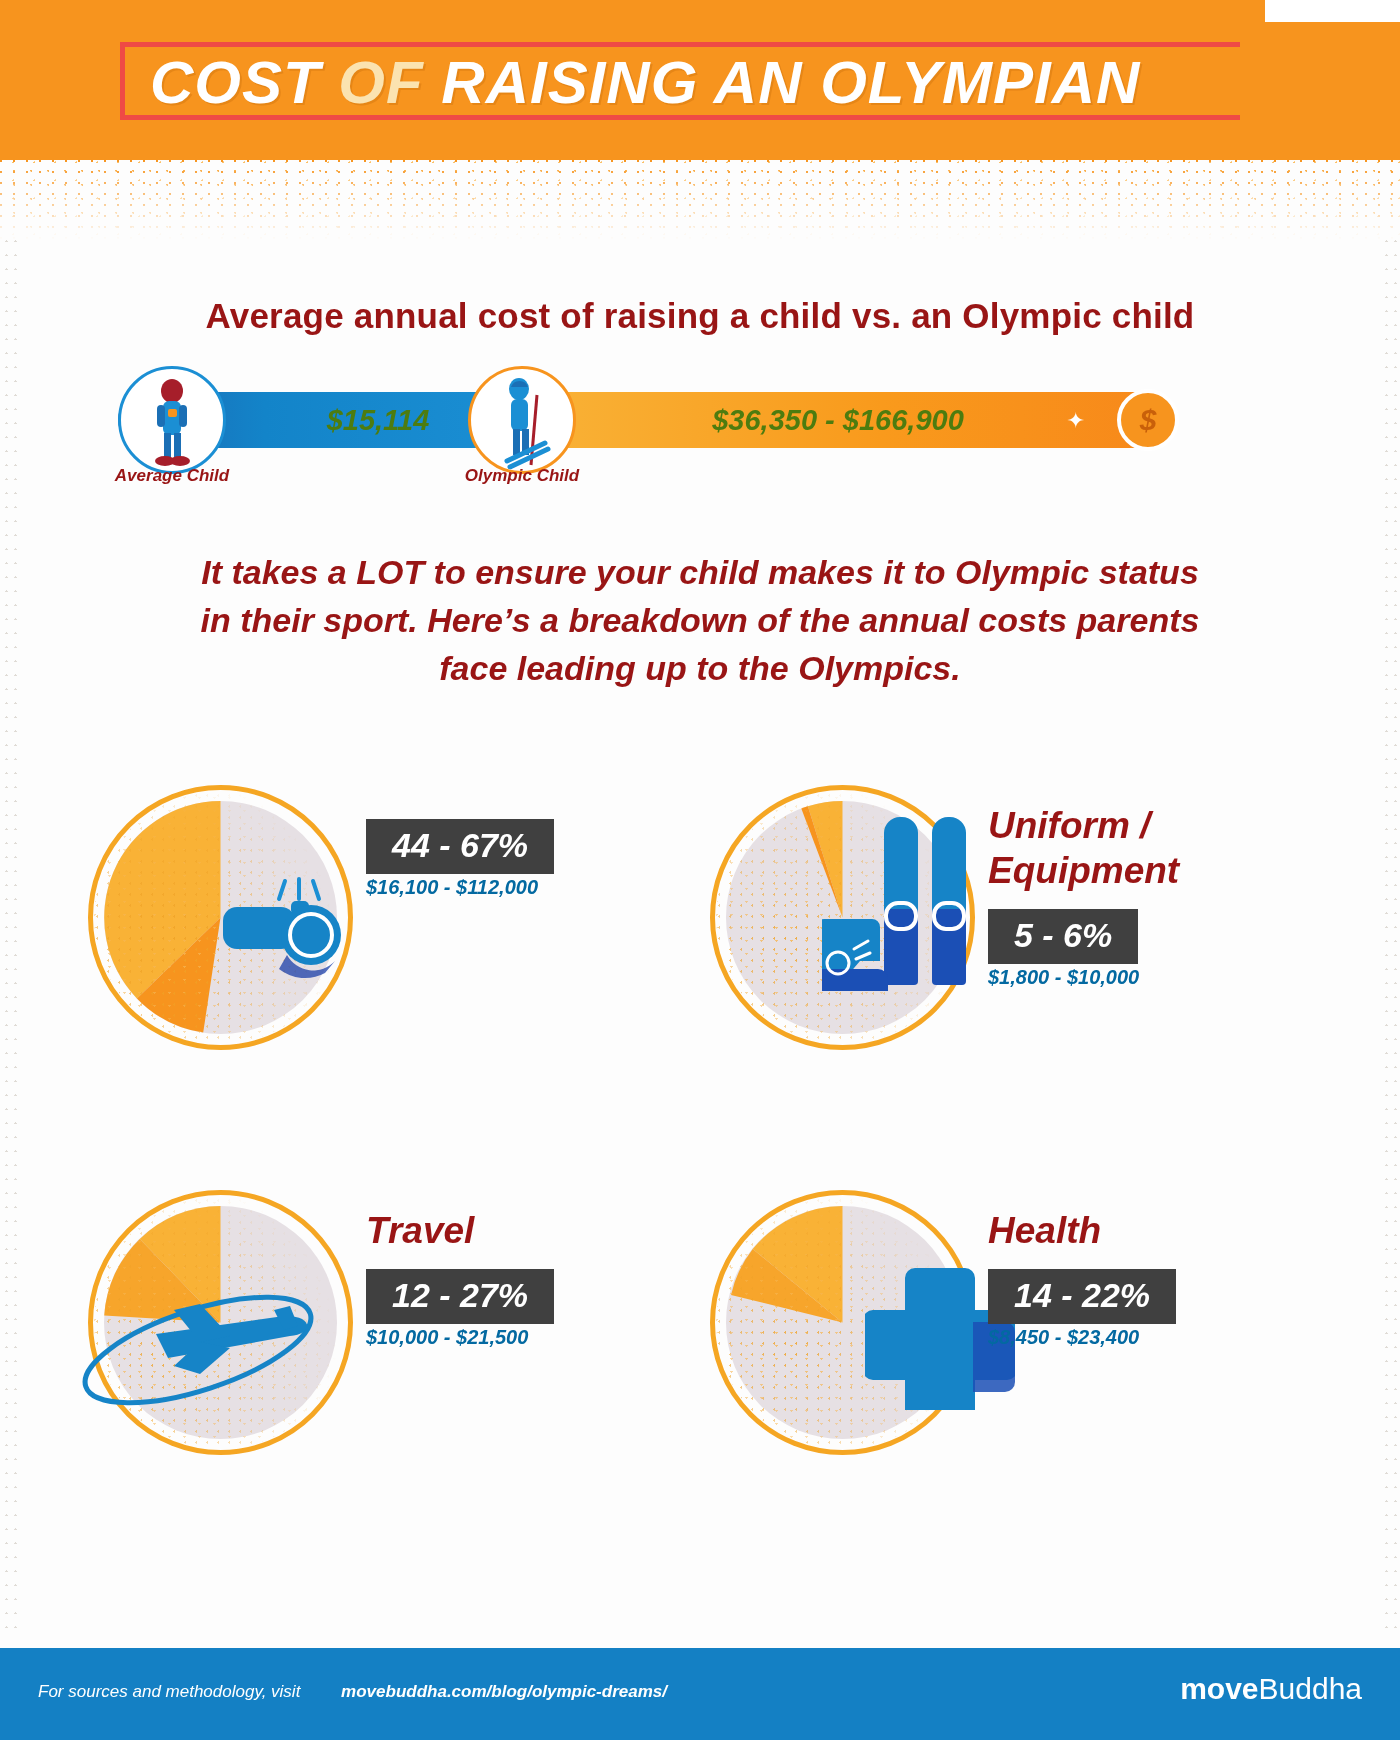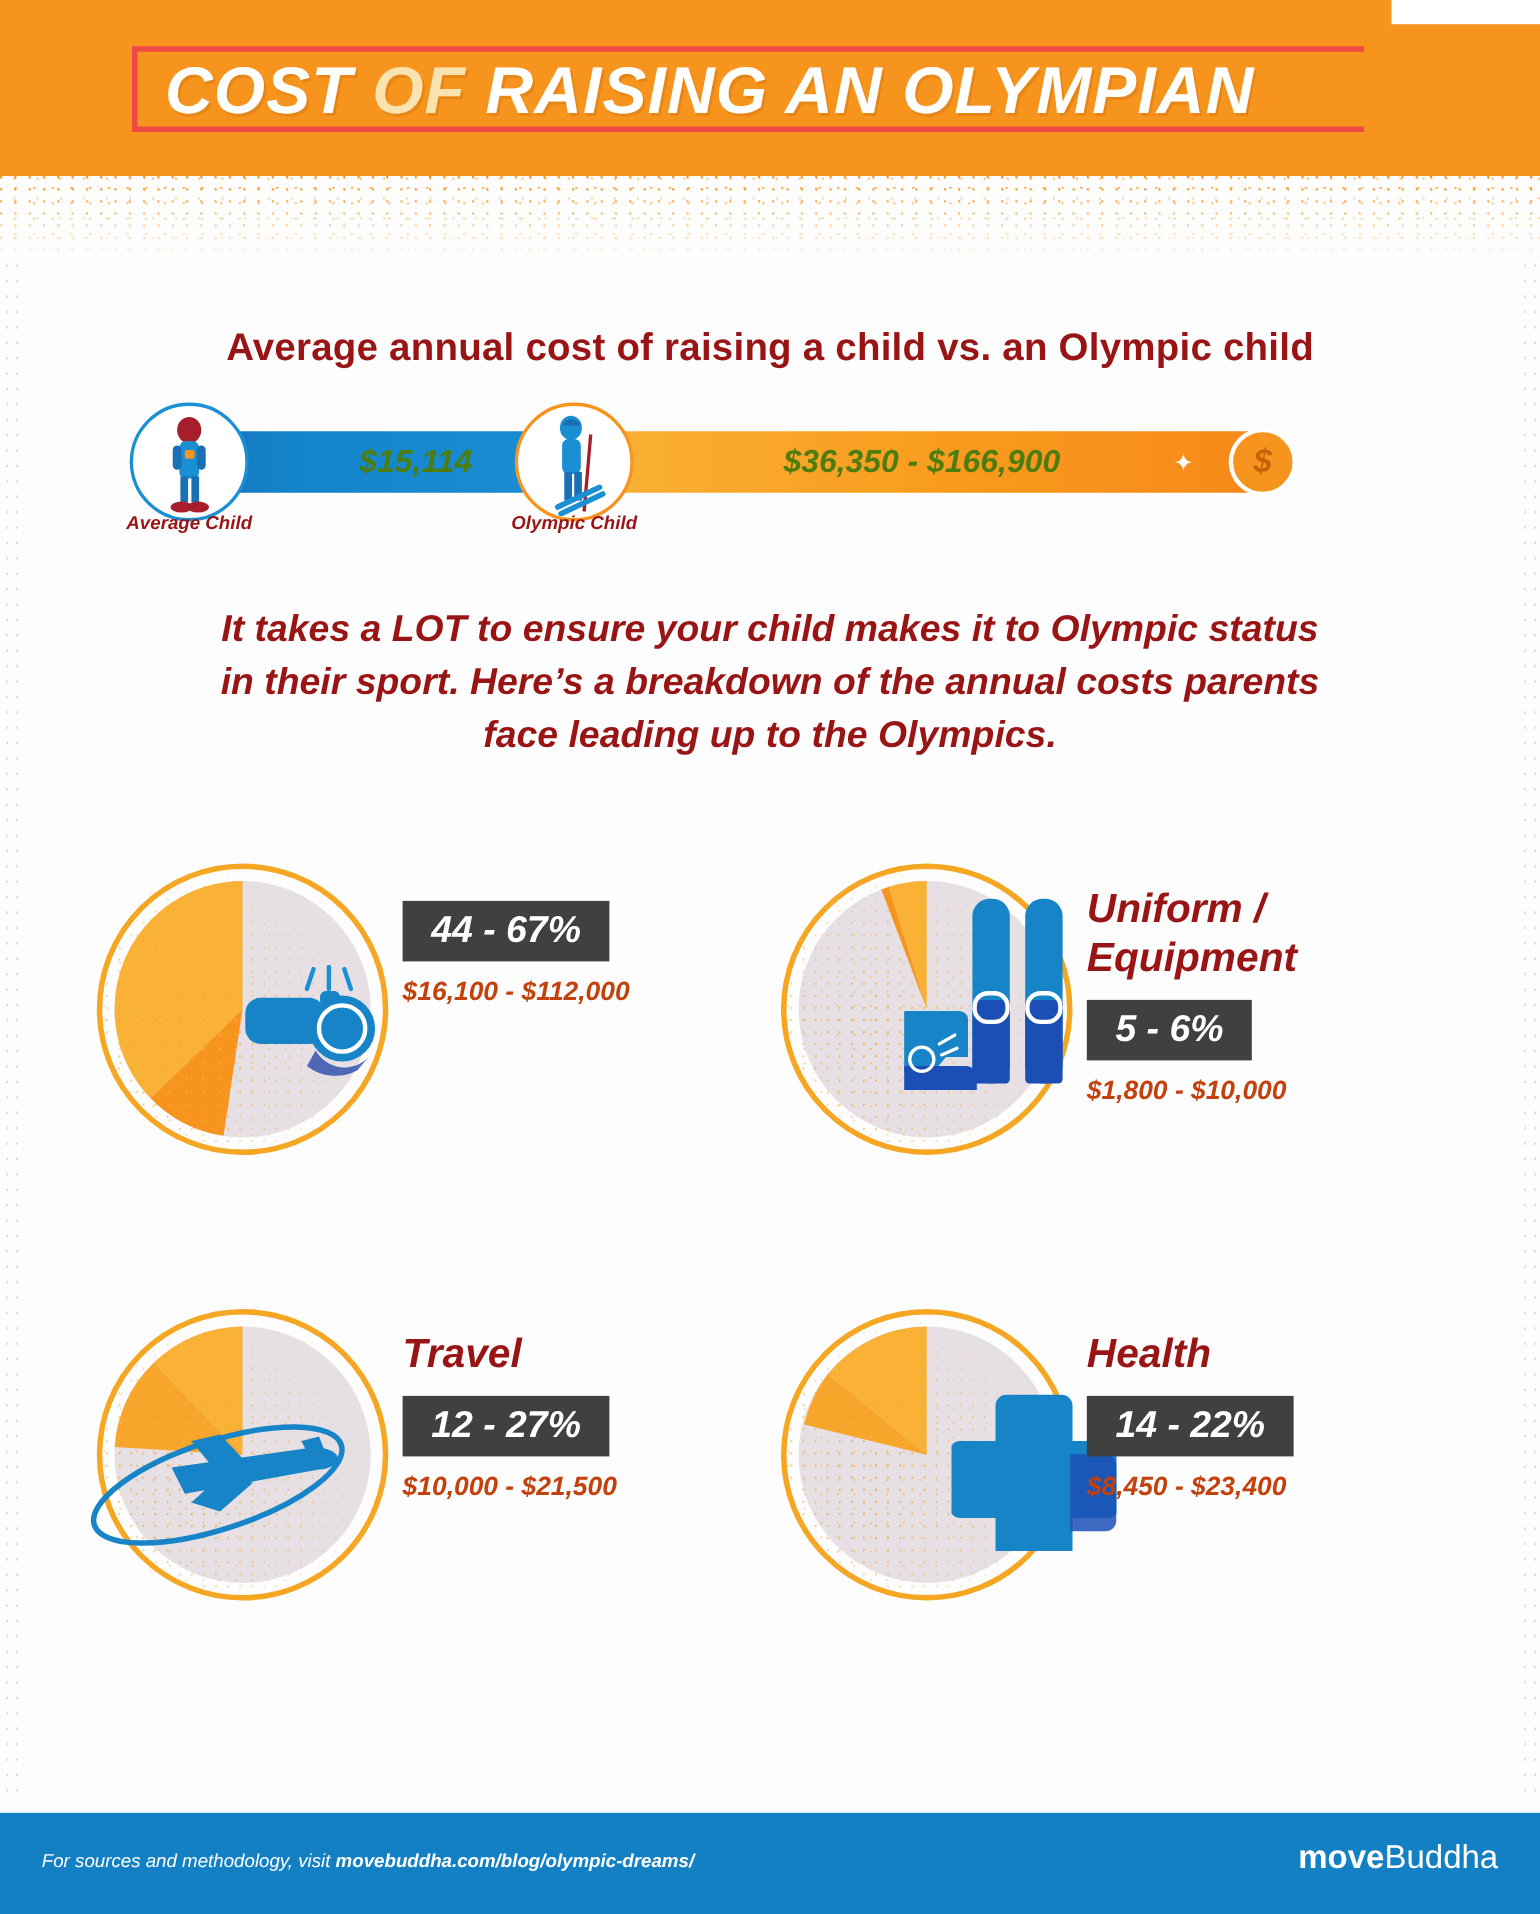--- a/index.html
+++ b/index.html
@@ -215,42 +215,42 @@
     display: inline-block;
     margin-top: 16px;
     padding: 7px 26px 9px 26px;
     background: #404040;
     color: #FFFFFF;
     font-size: 34px;
     font-weight: bold;
     font-style: italic;
   }
   .cost-line {
-    margin-top: 14px;
-    font-size: 24px;
-    font-weight: bold;
-    font-style: italic;
-    color: #c2410c;
+    margin-top: 2px;
+    font-size: 20px;
+    font-weight: bold;
+    font-style: italic;
+    color: #0369a1;
   }
 
   
   .footer {
     position: absolute;
     left: 0; bottom: 0;
     width: 1400px; height: 92px;
     background: #1480C4;
   }
   .footer-src {
     position: absolute;
     left: 38px; top: 34px;
     font-size: 17px;
     font-style: italic;
     color: #ffffff;
   }
-  .footer-src b { font-style: italic; font-weight: bold; }
+  .footer-src b { font-style: italic; font-weight: bold; margin-left: 36px; }
   .footer-logo {
     position: absolute;
     right: 38px; top: 24px;
     font-size: 30px;
     color: #ffffff;
   }
   .footer-logo .m { font-weight: bold; }
   .footer-logo .b { font-weight: normal; }
 </style>
 </head>

